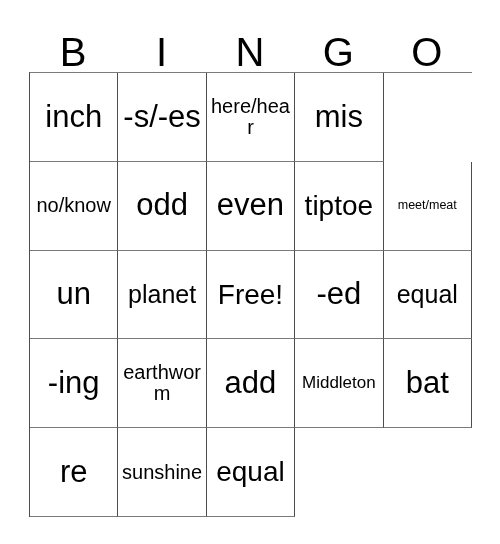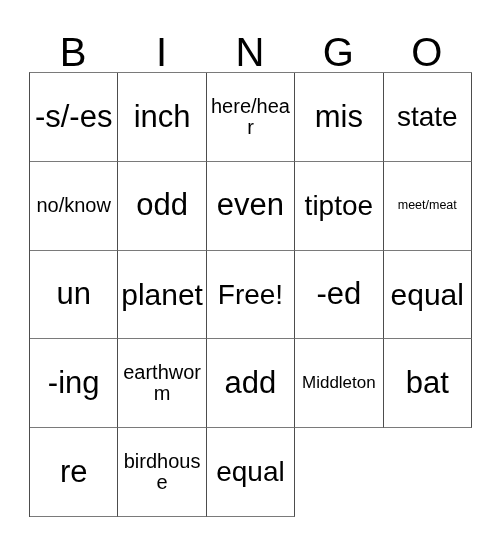--- a/index.html
+++ b/index.html
@@ -73,21 +73,21 @@
     line-height: 1.05;
     width: 100%;
     word-break: normal;
     overflow-wrap: break-word;
     hyphens: none;
   }
 
   
   .sz-xl  { font-size: 31px; }
   .sz-lg  { font-size: 28px; }
-  .sz-md  { font-size: 30px; }
+  .sz-md  { font-size: 25px; }
   .sz-sm  { font-size: 17px; }
   .sz-xs  { font-size: 20px; }
   .sz-xxs { font-size: 12.5px; }
 </style>
 </head>
 <body>
 
 <div id="card">
 
   <div id="header-row">
@@ -105,33 +105,30 @@
     </div>
     <div class="header-cell">
       <span class="header-letter">O</span>
     </div>
   </div>
 
   <div id="grid">
 
     <div class="grid-row">
       <div class="cell">
-          <span class="cell-text sz-xl">-s/-es</span>
+          <span class="cell-text sz-xl">inch</span>
         </div>
       <div class="cell">
-          <span class="cell-text sz-xl">inch</span>
+          <span class="cell-text sz-xl">-s/-es</span>
         </div>
       <div class="cell">
           <span class="cell-text sz-xs">here/hear</span>
         </div>
       <div class="cell">
           <span class="cell-text sz-xl">mis</span>
-        </div>
-      <div class="cell">
-          <span class="cell-text sz-lg">state</span>
         </div>
     </div>
 
     <div class="grid-row">
       <div class="cell">
           <span class="cell-text sz-xs">no/know</span>
         </div>
       <div class="cell">
           <span class="cell-text sz-xl">odd</span>
         </div>
@@ -180,21 +177,21 @@
       <div class="cell">
           <span class="cell-text sz-xl">bat</span>
         </div>
     </div>
 
     <div class="grid-row">
       <div class="cell">
           <span class="cell-text sz-xl">re</span>
         </div>
       <div class="cell">
-          <span class="cell-text sz-xs">birdhouse</span>
+          <span class="cell-text sz-xs">sunshine</span>
         </div>
       <div class="cell">
           <span class="cell-text sz-lg">equal</span>
         </div>
     </div>
 
   </div>
 </div>
 
 </body></html>

